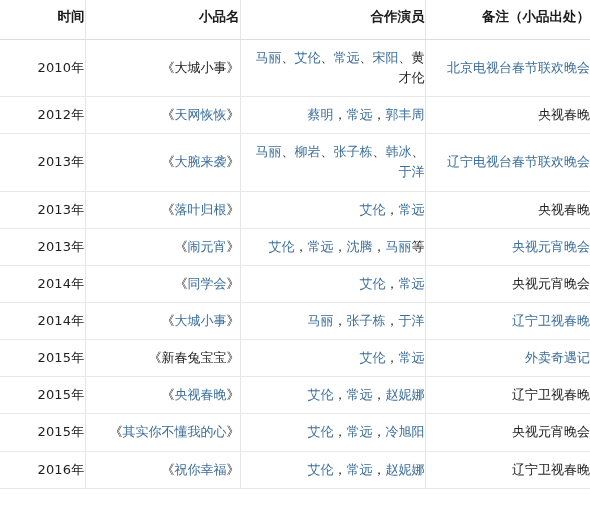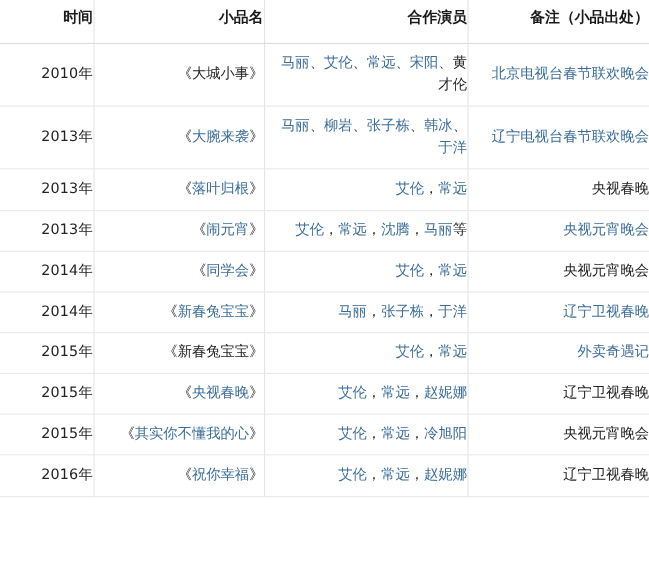--- a/index.html
+++ b/index.html
@@ -90,20 +90,26 @@
     </tr>
   </thead>
   <tbody id="table-body">
       <tr>
         <td class="cell-time">2010年</td>
         <td><span class="plain">《大城小事》</span></td>
         <td><span class="lnk">马丽</span><span class="plain">、</span><span class="lnk">艾伦</span><span class="plain">、</span><span class="lnk">常远</span><span class="plain">、</span><span class="lnk">宋阳</span><span class="plain">、</span><span class="plain">黄才伦</span></td>
         <td><span class="lnk">北京电视台春节联欢晚会</span></td>
       </tr>
       <tr>
+        <td class="cell-time">2012年</td>
+        <td><span class="plain">《</span><span class="lnk">天网恢恢</span><span class="plain">》</span></td>
+        <td><span class="lnk">蔡明</span><span class="plain">，</span><span class="lnk">常远</span><span class="plain">，</span><span class="lnk">郭丰周</span></td>
+        <td><span class="plain">央视春晚</span></td>
+      </tr>
+      <tr>
         <td class="cell-time">2013年</td>
         <td><span class="plain">《</span><span class="lnk">大腕来袭</span><span class="plain">》</span></td>
         <td><span class="lnk">马丽</span><span class="plain">、</span><span class="lnk">柳岩</span><span class="plain">、</span><span class="lnk">张子栋</span><span class="plain">、</span><span class="lnk">韩冰</span><span class="plain">、</span><span class="lnk">于洋</span></td>
         <td><span class="lnk">辽宁电视台春节联欢晚会</span></td>
       </tr>
       <tr>
         <td class="cell-time">2013年</td>
         <td><span class="plain">《</span><span class="lnk">落叶归根</span><span class="plain">》</span></td>
         <td><span class="lnk">艾伦</span><span class="plain">，</span><span class="lnk">常远</span></td>
         <td><span class="plain">央视春晚</span></td>
@@ -115,21 +121,21 @@
         <td><span class="lnk">央视元宵晚会</span></td>
       </tr>
       <tr>
         <td class="cell-time">2014年</td>
         <td><span class="plain">《</span><span class="lnk">同学会</span><span class="plain">》</span></td>
         <td><span class="lnk">艾伦</span><span class="plain">，</span><span class="lnk">常远</span></td>
         <td><span class="plain">央视元宵晚会</span></td>
       </tr>
       <tr>
         <td class="cell-time">2014年</td>
-        <td><span class="plain">《</span><span class="lnk">新春兔宝宝</span><span class="plain">》</span></td>
+        <td><span class="plain">《</span><span class="lnk">大城小事</span><span class="plain">》</span></td>
         <td><span class="lnk">马丽</span><span class="plain">，</span><span class="lnk">张子栋</span><span class="plain">，</span><span class="lnk">于洋</span></td>
         <td><span class="lnk">辽宁卫视春晚</span></td>
       </tr>
       <tr>
         <td class="cell-time">2015年</td>
         <td><span class="plain">《新春兔宝宝》</span></td>
         <td><span class="lnk">艾伦</span><span class="plain">，</span><span class="lnk">常远</span></td>
         <td><span class="lnk">外卖奇遇记</span></td>
       </tr>
       <tr>

